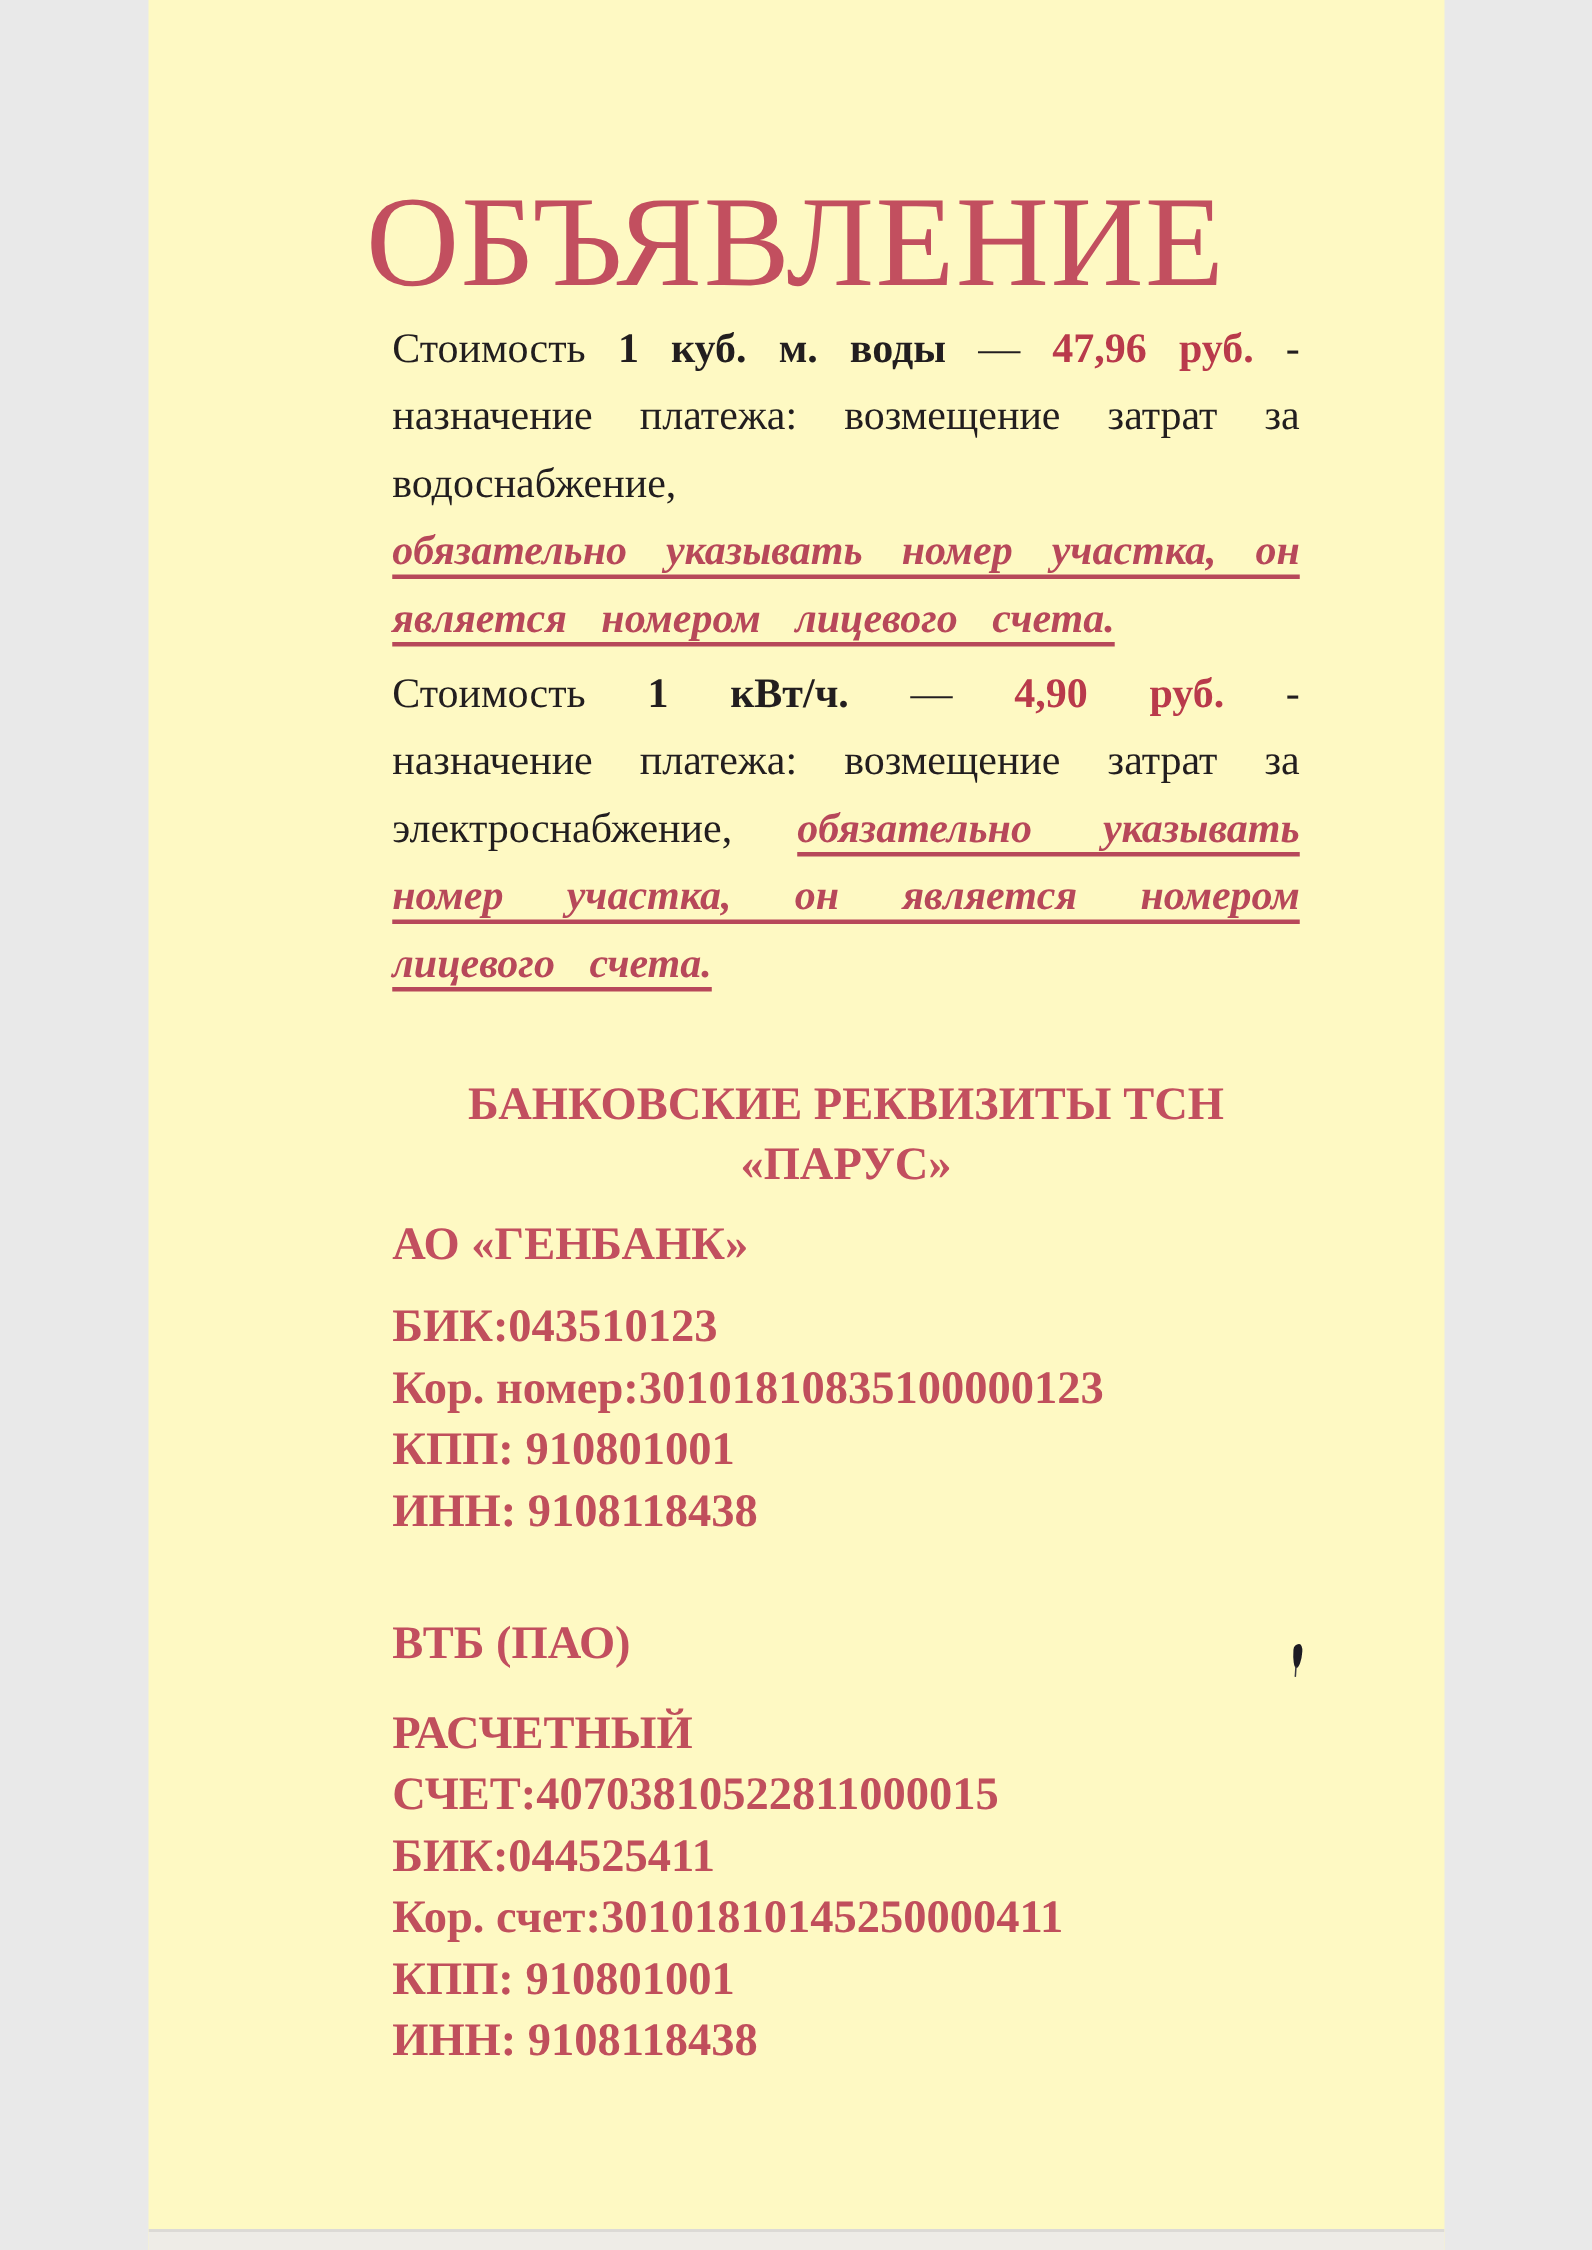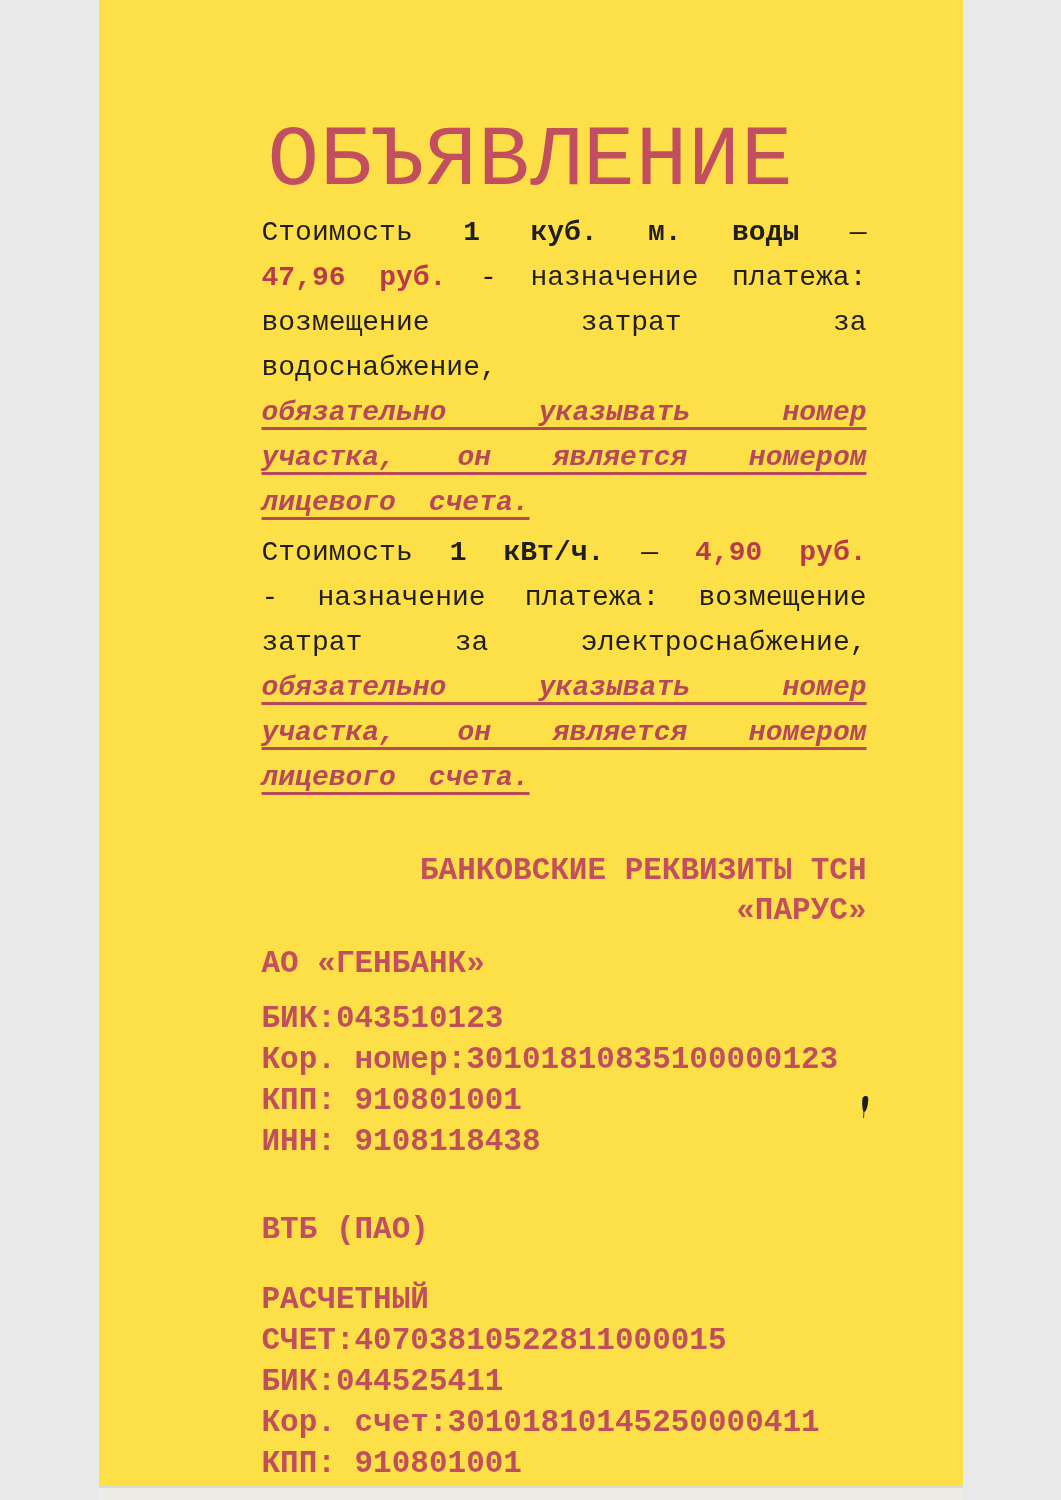--- a/index.html
+++ b/index.html
@@ -5,24 +5,24 @@
   html, body {
     margin: 0;
     padding: 0;
     background: #e9e9e9;
   }
   .page {
     position: relative;
     width: 864px;
     height: 1500px;
     margin: 0 auto;
-    background: #fde047;
+    background: #fef9c3;
     overflow: hidden;
     color: #221e1f;
-    font-family: Liberation Mono, monospace;
+    font-family: Liberation Serif, serif;
   }
   .title {
     margin: 116px 0 0 0;
     text-align: center;
     font-size: 86px;
     line-height: 1.05;
     font-weight: 400;
     letter-spacing: 1px;
     color: #c24f5f;
   }
@@ -56,40 +56,40 @@
     font-style: italic;
     font-size: 28px;
     word-spacing: 16px;
     text-decoration: underline;
     text-decoration-thickness: 3px;
     text-underline-offset: 7px;
   }
   .note--block { display: block; }
   .bank-heading {
     margin: 51px 0 0 0;
-    text-align: right;
+    text-align: center;
     font-size: 31px;
     line-height: 40px;
     font-weight: bold;
     color: #c24f5f;
     white-space: pre-wrap;
   }
   .bank-name {
     margin: 13px 0 0 0;
     text-align: left;
     font-size: 31px;
     line-height: 40px;
     font-weight: bold;
     color: #c24f5f;
   }
   .bank-name--vtb { margin-top: 48px; }
   .bank-lines {
     margin: 14px 0 0 0;
   }
-  .bank-lines--vtb { margin-top: 29px; }
+  .bank-lines--vtb { margin-top: 19px; }
   .bank-line {
     font-size: 31px;
     line-height: 41px;
     font-weight: bold;
     color: #c04f5c;
     white-space: pre-wrap;
   }
   .pen-mark {
     position: absolute;
     left: 763px;

